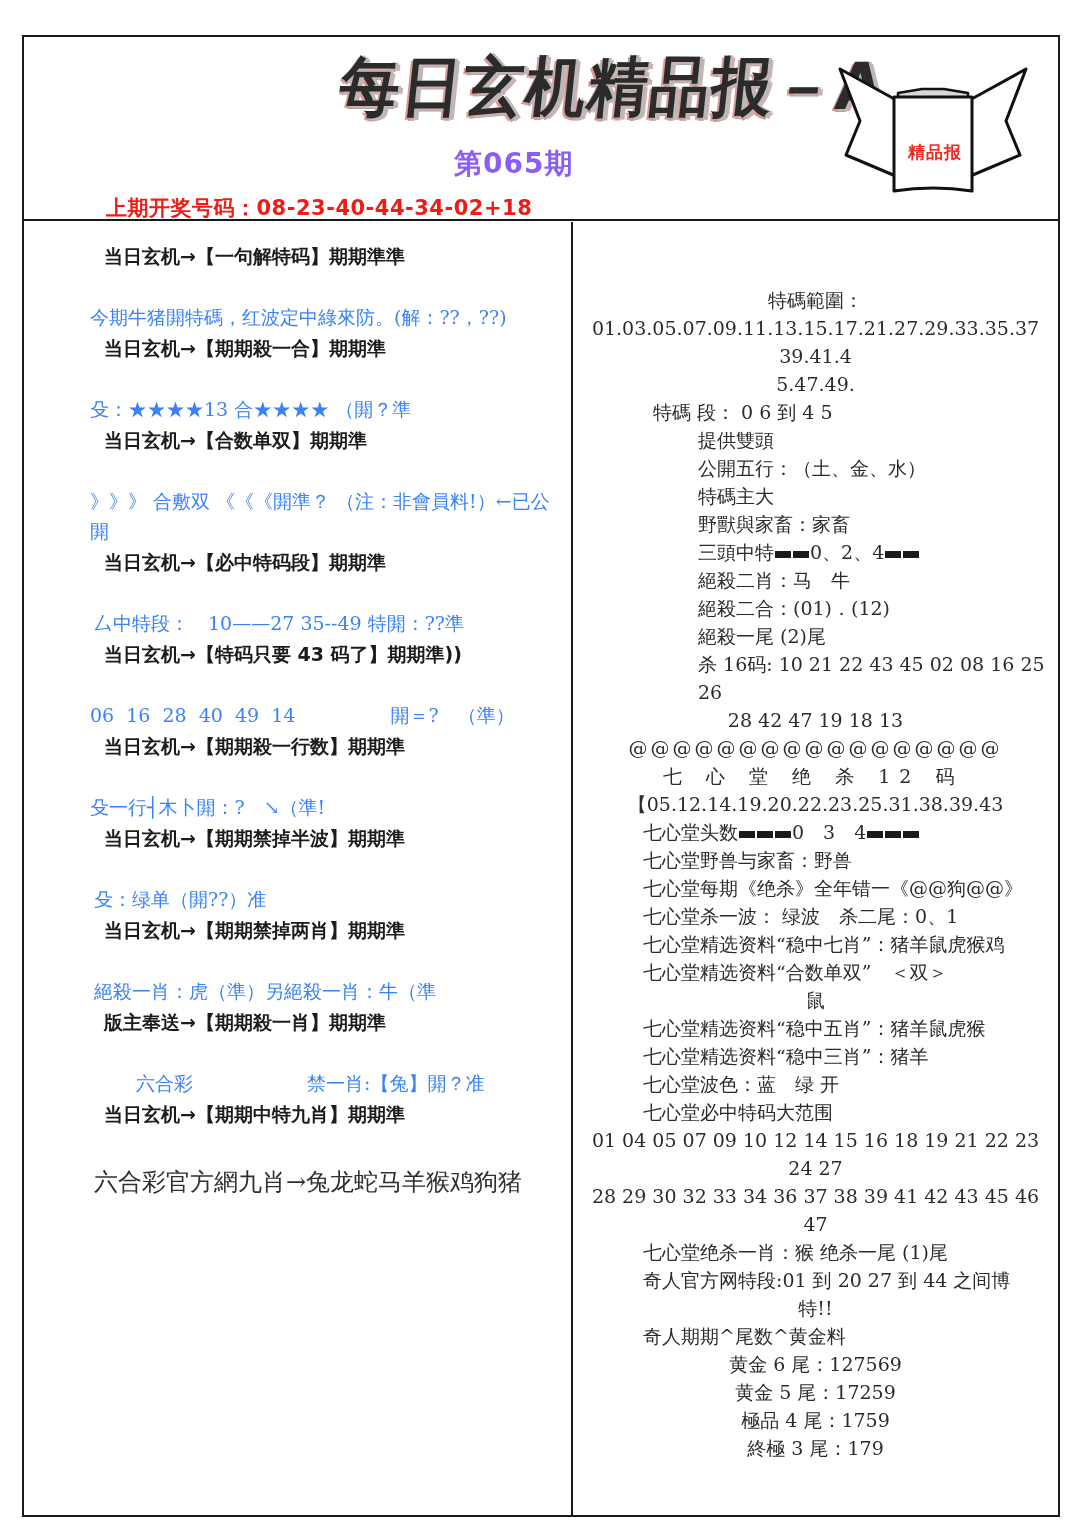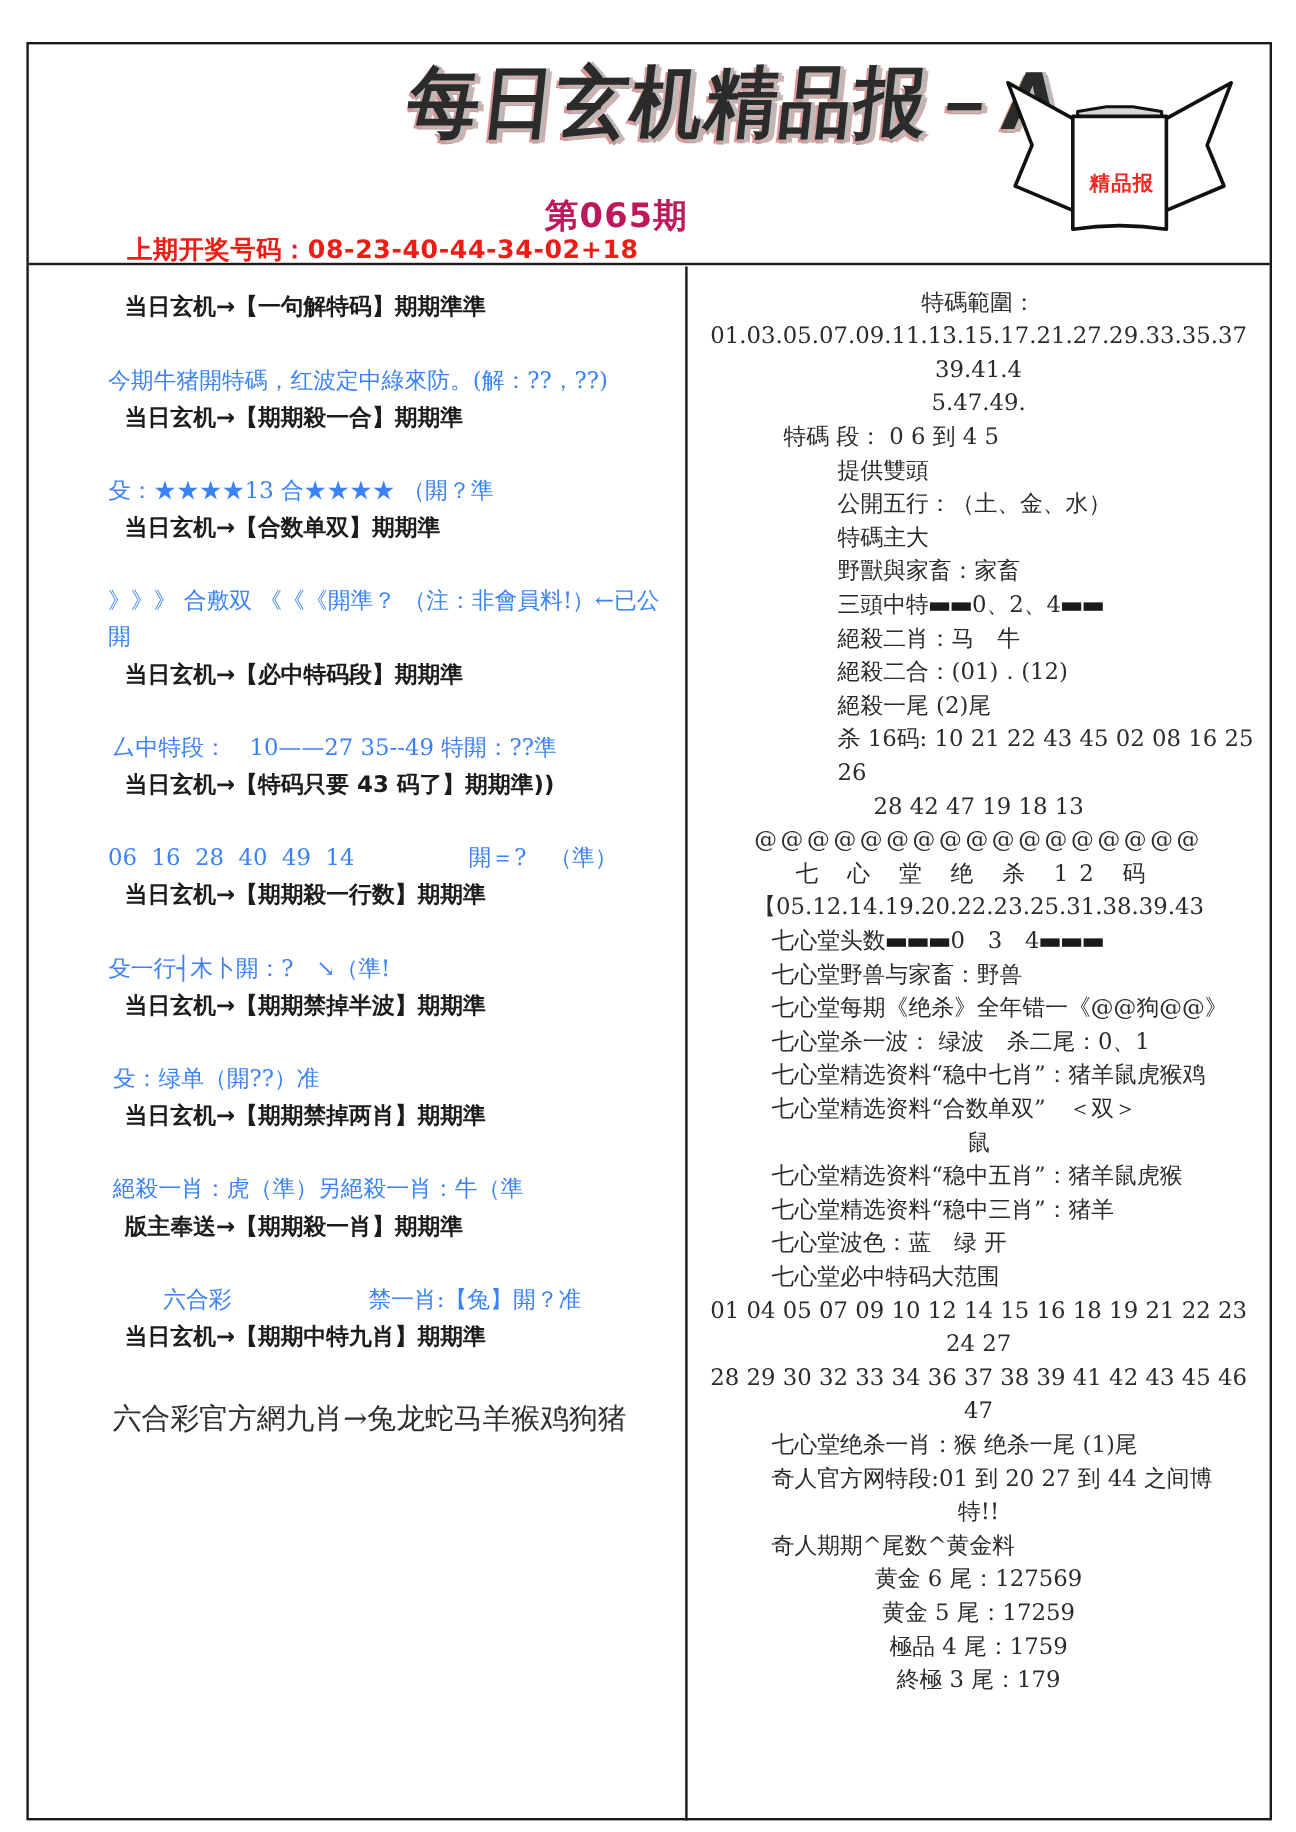--- a/index.html
+++ b/index.html
@@ -39,24 +39,24 @@
        3px 0px 0px #b9b9b9,
        5px 2px 0px #cfb0ae,
       -2px 2px 0px #d79a97,
        1px 3px 0px #a8a8a8;
     transform:skewX(-6deg) scaleY(1.08);
     transform-origin:left top;
     overflow:hidden;
   }
   .issue-no{
     position:absolute;
-    left:430px;top:124px;
+    left:430px;top:108px;
     font-size:28px;
     font-weight:bold;
-    color:#be185d;
+    color:#8b5cf6;
     letter-spacing:1px;
     white-space:nowrap;
   }
   .prev-draw{
     position:absolute;
     left:82px;top:157px;
     font-size:21px;
     font-weight:bold;
     color:#ee1c15;
     letter-spacing:0.5px;
@@ -98,20 +98,21 @@
     position:relative;
     box-sizing:border-box;
     border-right:2px solid #1a1a1a;
     padding:16px 8px 0 8px;
   }
   .col-right{
     flex:1;
     position:relative;
     box-sizing:border-box;
     padding:16px 10px 0 10px;
+    margin-top:48px;
   }
   
   .blk{ margin-bottom:30px; }
   .blk .lead{
     font-family:"DejaVu Serif","Liberation Serif",serif;
     font-size:19px;
     color:#3b82f6;
     line-height:30px;
     white-space:pre-wrap;
     margin-left:58px;

